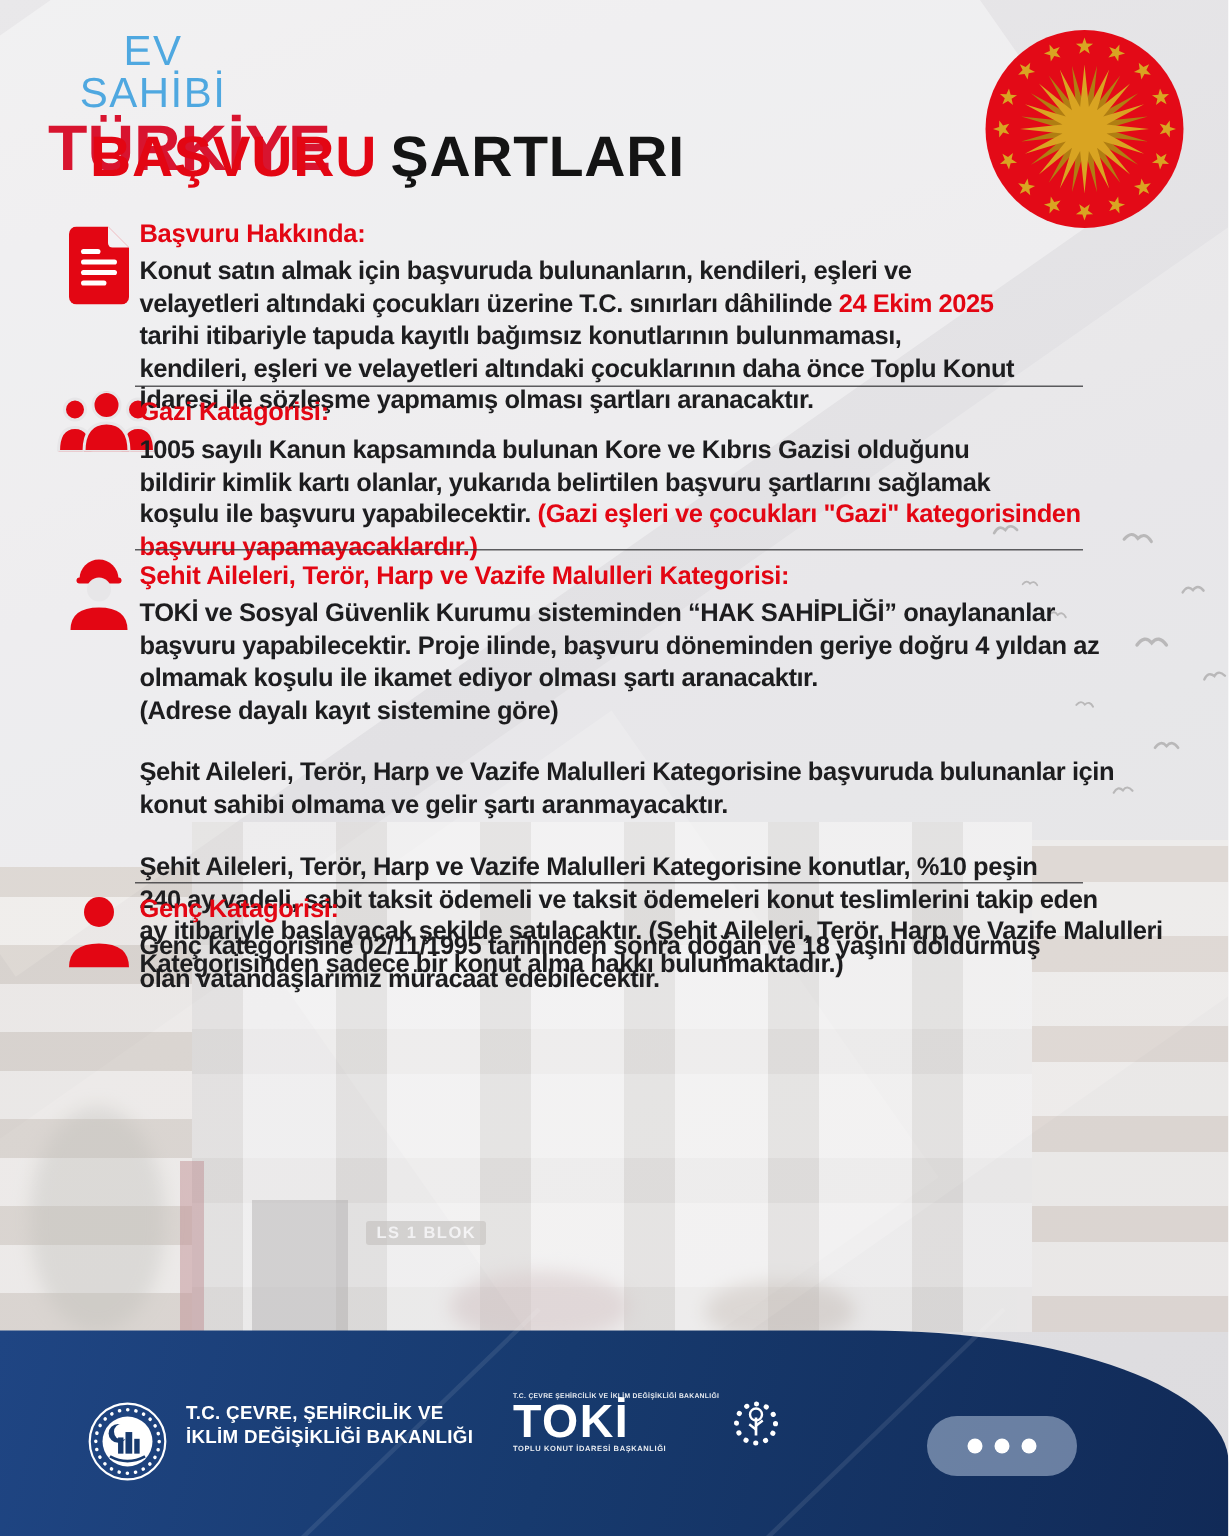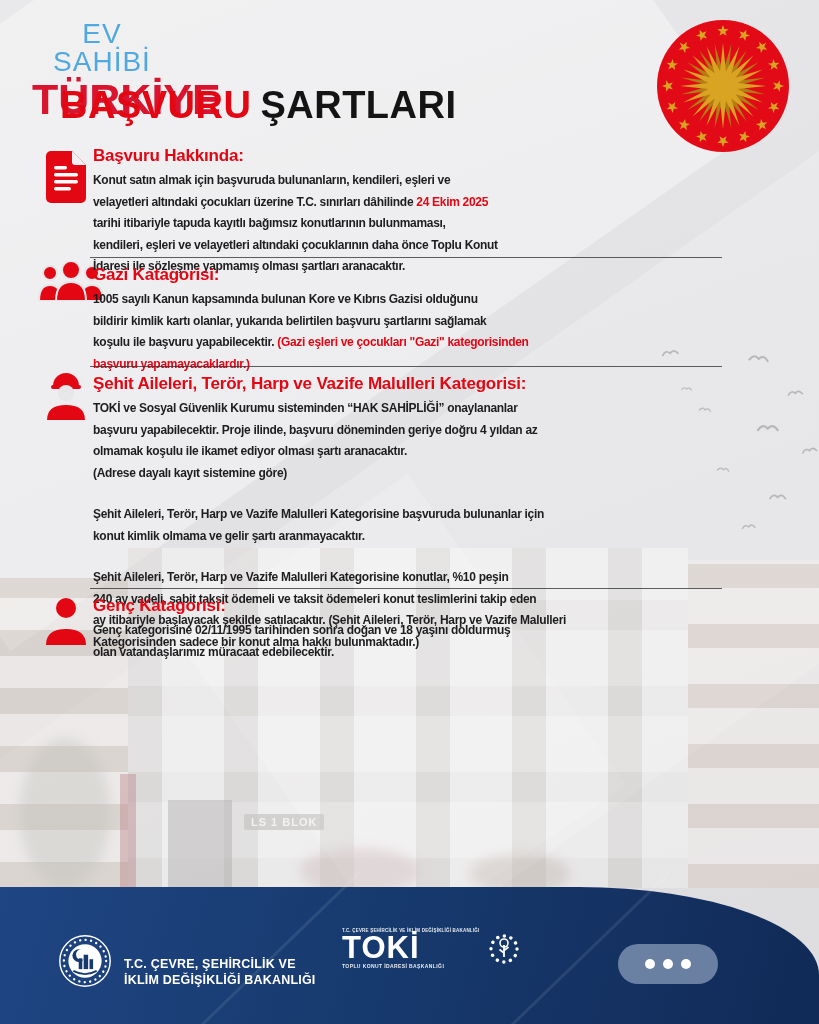--- a/index.html
+++ b/index.html
@@ -39,40 +39,40 @@
   .title .t-red{color:#E30613;}
   .title .t-black{color:#141414;margin-left:9px;}
 
   
   .seal{position:absolute;left:654px;top:17px;width:138px;height:138px;}
 
   
   .section{position:absolute;left:93px;width:690px;}
   .sec1{top:146px;} .sec2{top:265px;} .sec3{top:374px;} .sec4{top:596px;}
   .heading{display:block;color:#E30613;font-size:17px;font-weight:800;margin:0 0 4px 0;letter-spacing:-.2px;}
-  .body p{margin:0 0 20px 0;font-size:12px;font-weight:700;color:#1d1d1f;line-height:21.5px;
+  .body p{margin:0 0 20px 0;font-size:17px;font-weight:700;color:#1d1d1f;line-height:21.5px;
           letter-spacing:-.3px;white-space:pre-line;}
   .body p:last-child{margin-bottom:0;}
   .body .red{color:#E30613;}
   .sec-icon{position:absolute;pointer-events:none;}
   .i1{left:46px;top:151px;} .i2{left:38px;top:261px;} .i3{left:44px;top:370px;} .i4{left:44px;top:597px;}
   .divider{position:absolute;left:90px;width:632px;height:1px;background:rgba(50,50,52,.78);}
   .d1{top:257px;} .d2{top:366px;} .d3{top:588px;}
 
   
   .birds{position:absolute;left:630px;top:328px;width:189px;height:215px;pointer-events:none;}
 
   
   .footer{position:absolute;left:0;top:887px;width:819px;height:137px;
           background:linear-gradient(105deg,#1f4583 0%,#173a6e 45%,#112a57 100%);
           border-top-right-radius:240px 88px;}
   .footer .streak{position:absolute;width:3px;height:300px;background:rgba(255,255,255,.09);top:-60px;}
   .streak.k1{left:250px;transform:rotate(46deg);}
   .streak.k2{left:560px;transform:rotate(46deg);}
-  .ministry{position:absolute;left:58px;top:934px;display:flex;align-items:flex-end;}
+  .ministry{position:absolute;left:58px;top:934px;display:flex;align-items:flex-start;}
   .ministry-text{margin-left:12px;color:#ffffff;font-size:12.5px;font-weight:700;line-height:16px;letter-spacing:.2px;}
   .toki{position:absolute;left:342px;top:928px;display:flex;align-items:center;}
   .toki-texts{text-align:left;color:#ffffff;}
   .toki-top{display:block;font-size:4.5px;font-weight:700;letter-spacing:.2px;opacity:.9;white-space:nowrap;}
   .toki-name{display:block;font-size:31px;font-weight:900;line-height:30px;letter-spacing:1px;}
   .toki-bottom{display:block;font-size:5px;font-weight:700;letter-spacing:.4px;opacity:.9;white-space:nowrap;}
   .toki-emblem{margin-left:8px;}
   .more-pill{position:absolute;left:618px;top:944px;width:100px;height:40px;border-radius:20px;
              background:rgba(178,194,219,.55);display:flex;align-items:center;justify-content:center;
              border:none;cursor:pointer;}
@@ -201,21 +201,21 @@
   <div class="divider d2"></div>
 
   <div class="section sec3">
     <span class="heading">Şehit Aileleri, Terör, Harp ve Vazife Malulleri Kategorisi:</span>
     <div class="body">
         <p><span>TOKİ ve Sosyal Güvenlik Kurumu sisteminden “HAK SAHİPLİĞİ” onaylananlar
 başvuru yapabilecektir. Proje ilinde, başvuru döneminden geriye doğru 4 yıldan az
 olmamak koşulu ile ikamet ediyor olması şartı aranacaktır.
 (Adrese dayalı kayıt sistemine göre)</span></p>
         <p><span>Şehit Aileleri, Terör, Harp ve Vazife Malulleri Kategorisine başvuruda bulunanlar için
-konut kimlik olmama ve gelir şartı aranmayacaktır.</span></p>
+konut sahibi olmama ve gelir şartı aranmayacaktır.</span></p>
         <p><span>Şehit Aileleri, Terör, Harp ve Vazife Malulleri Kategorisine konutlar, %10 peşin
 240 ay vadeli, sabit taksit ödemeli ve taksit ödemeleri konut teslimlerini takip eden
 ay itibariyle başlayacak şekilde satılacaktır. (Şehit Aileleri, Terör, Harp ve Vazife Malulleri
 Kategorisinden sadece bir konut alma hakkı bulunmaktadır.)</span></p>
       </div>
   </div>
   <div class="divider d3"></div>
 
   <div class="section sec4">
     <span class="heading">Genç Katagorisi:</span>

